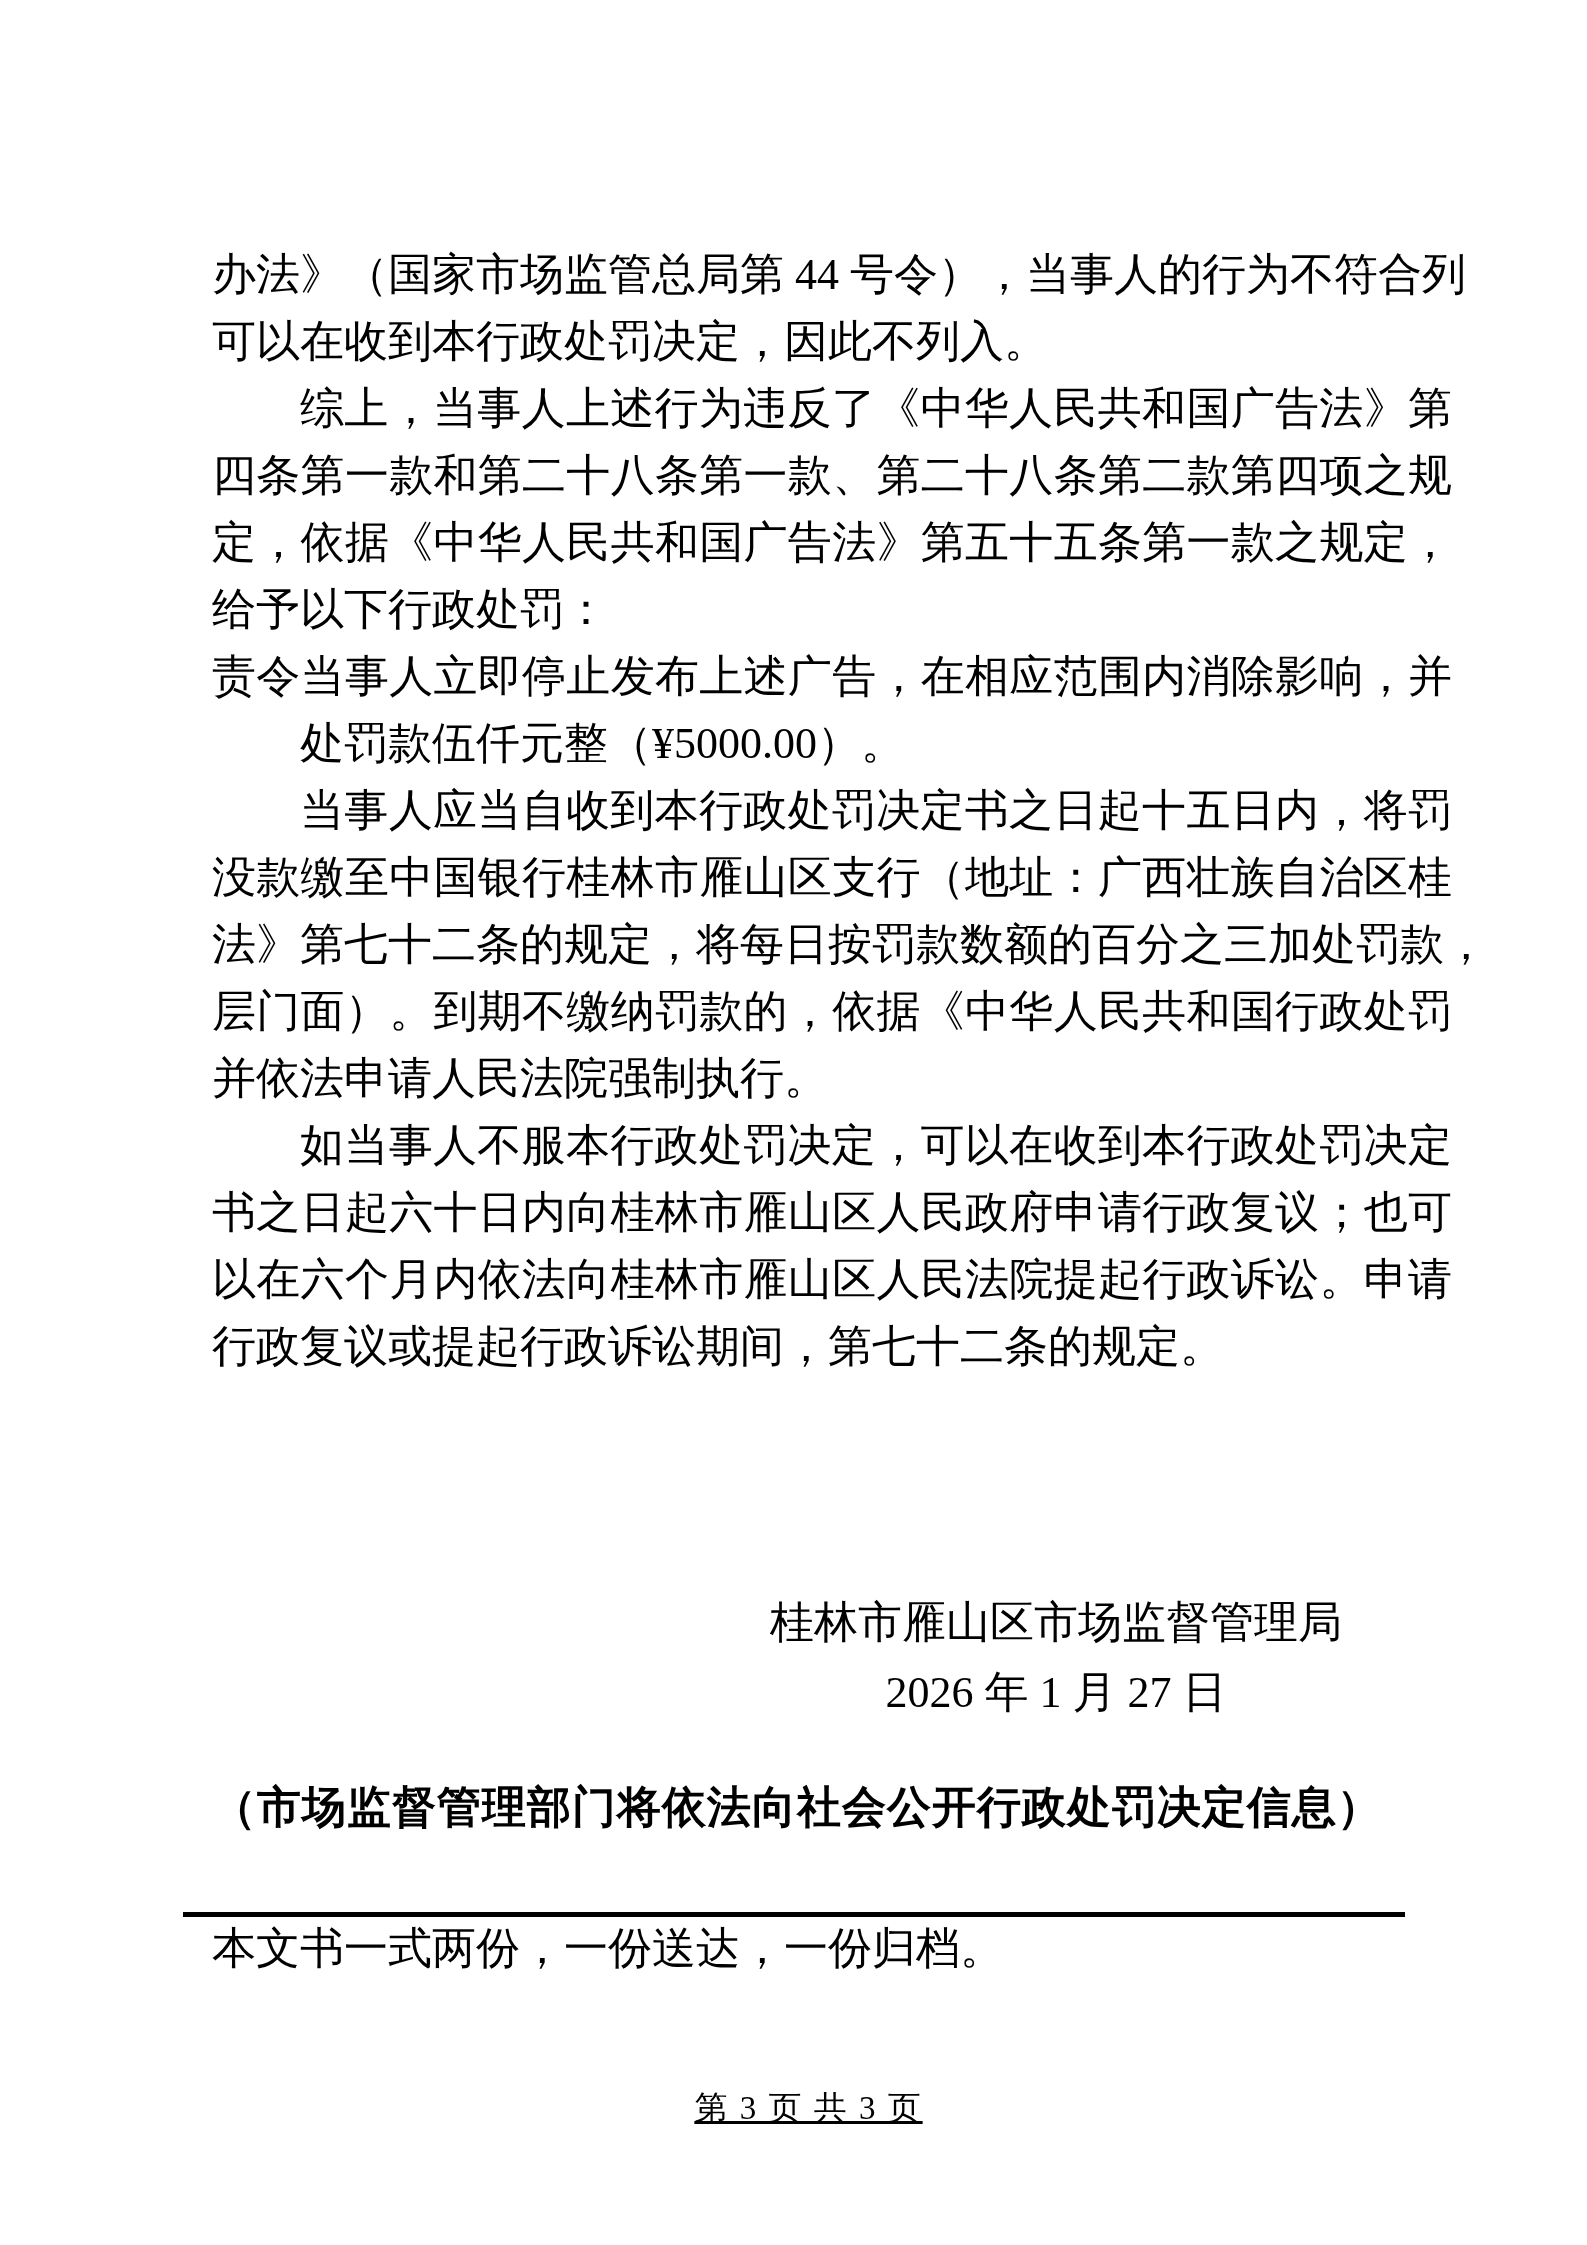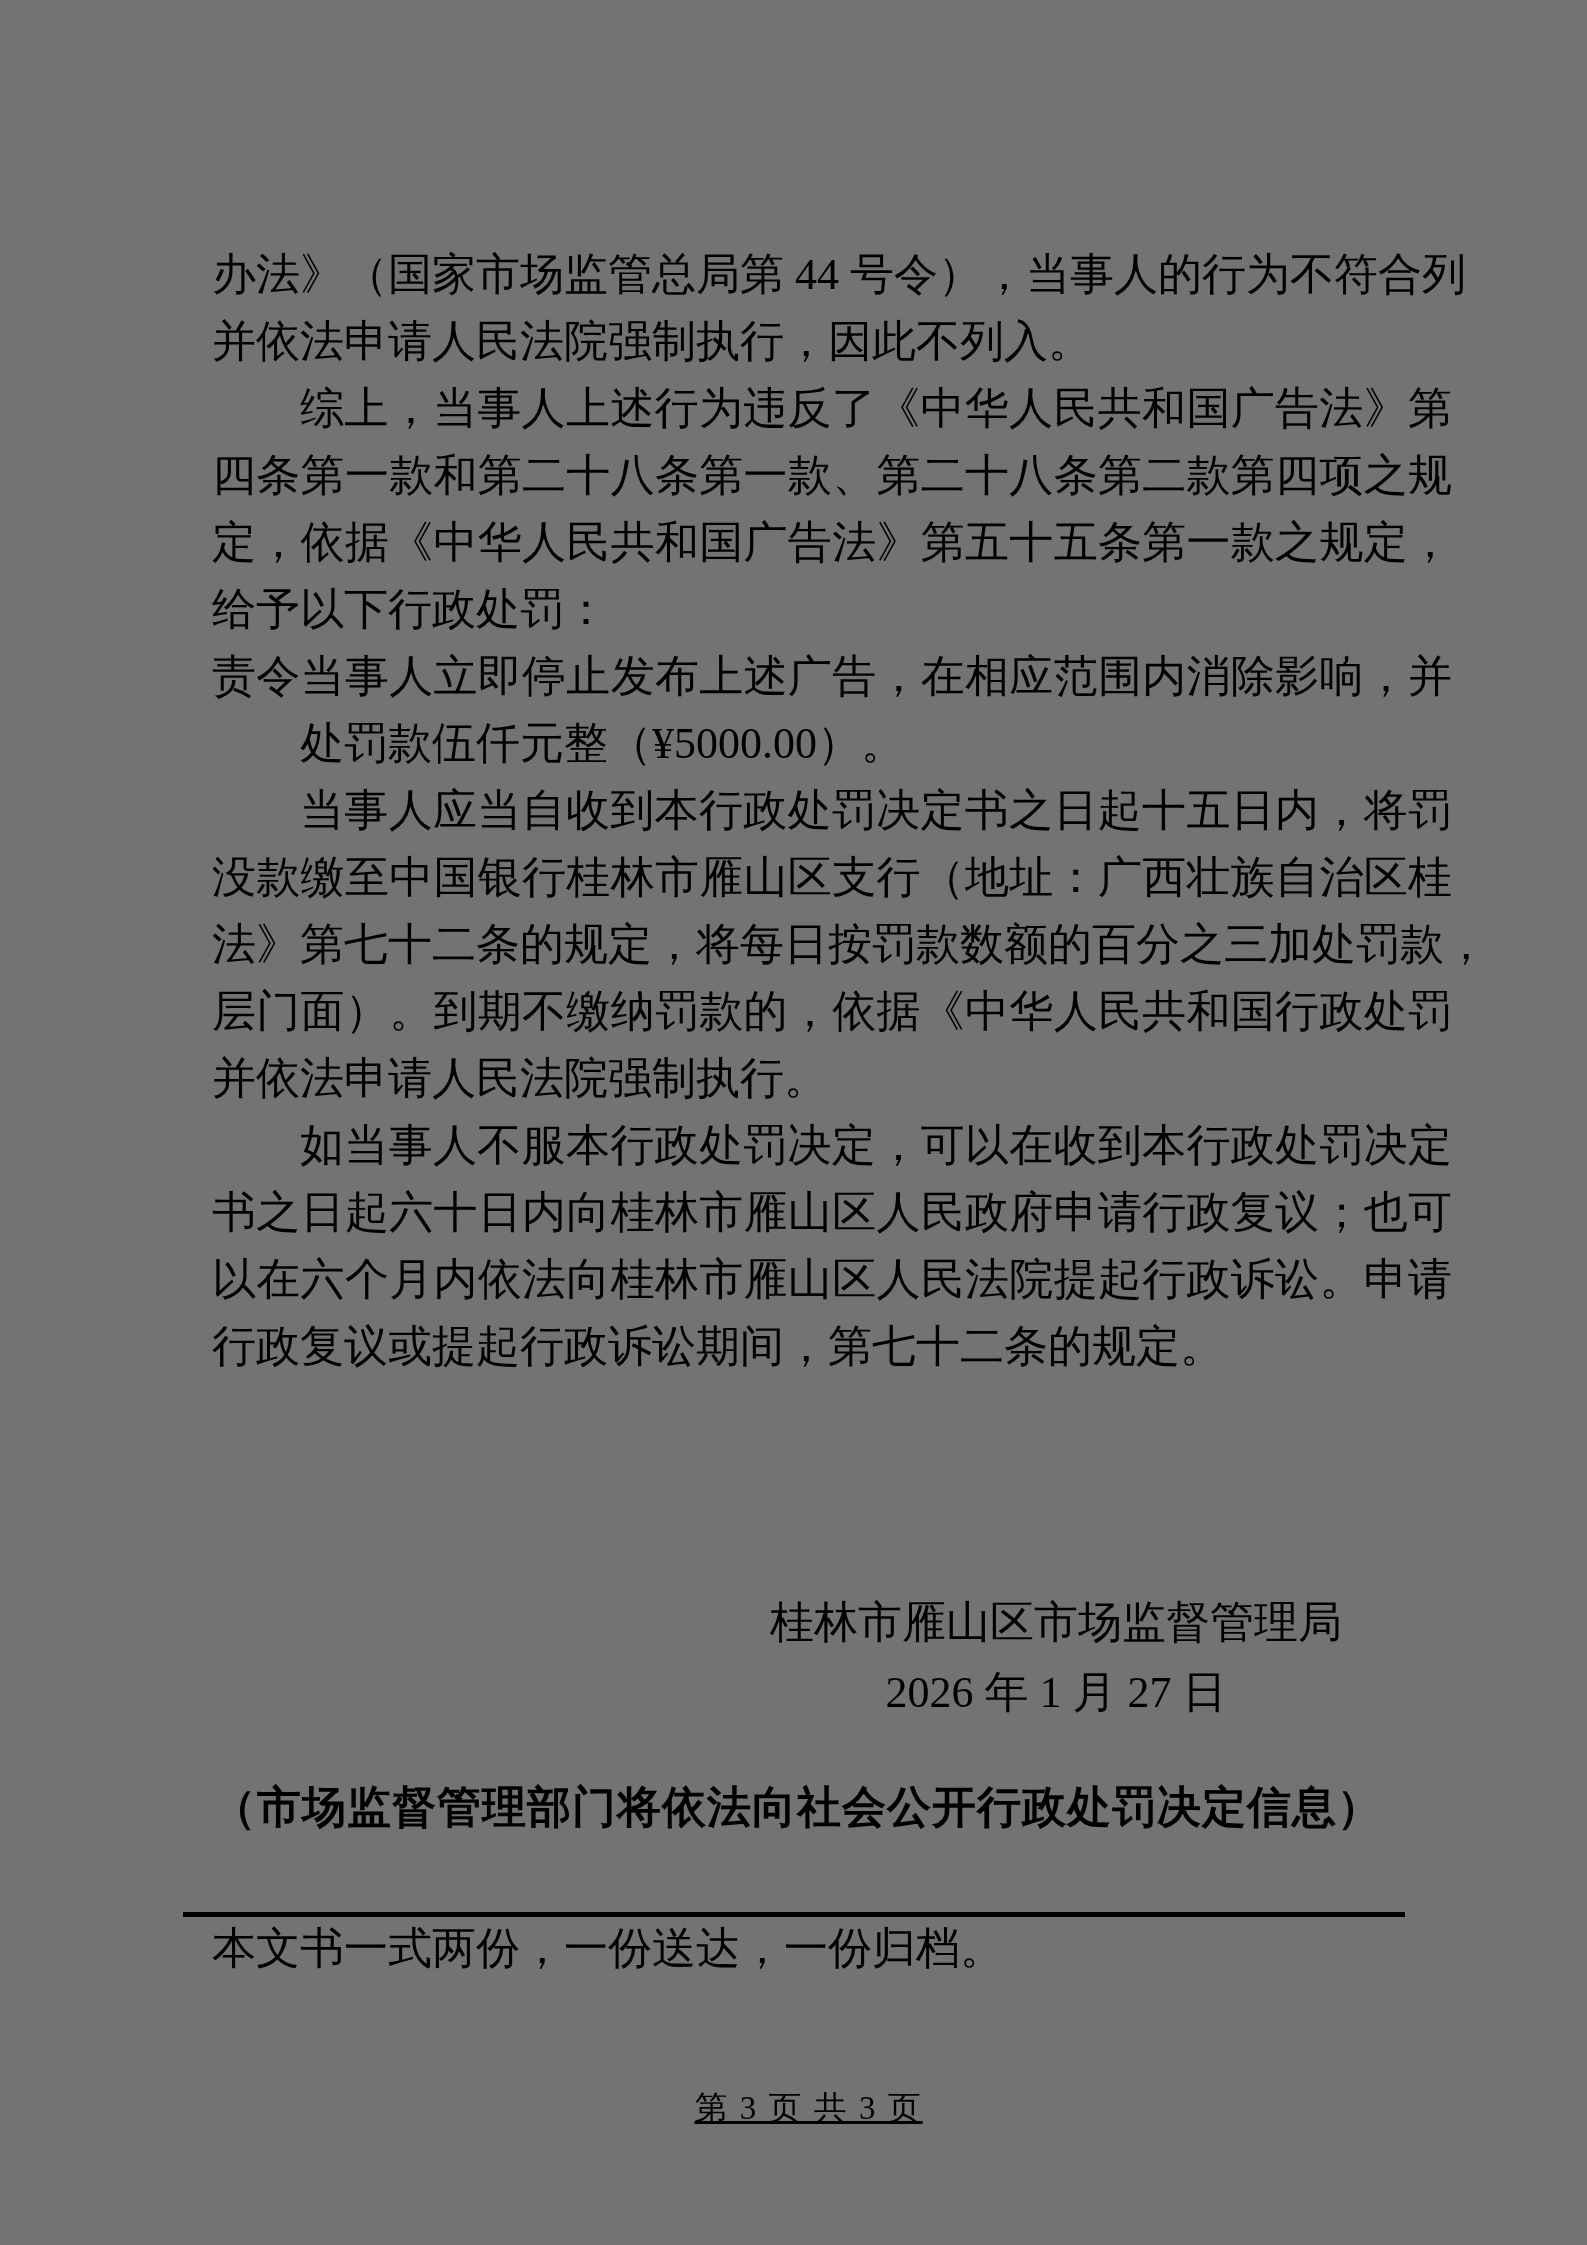--- a/index.html
+++ b/index.html
@@ -1,20 +1,20 @@
 <!DOCTYPE html>
 <html><head>
 <meta charset="utf-8">
 <style>
   html, body { margin: 0; padding: 0; background: #e8e8e8; }
   .page {
     position: relative;
     width: 1587px;
     height: 2245px;
-    background: #737373;
+    background: #ffffff;
     font-family: "Liberation Serif", "DejaVu Serif", serif;
     color: #000000;
     overflow: hidden;
   }
   .body-text {
     position: absolute;
     left: 212px;
     top: 241px;
     width: 1240px;
     font-size: 44px;
@@ -73,21 +73,21 @@
     text-decoration: underline;
   }
 </style>
 </head>
 <body>
 
 <div class="page">
 
   <div class="body-text">
       <div class="line full">办法》（国家市场监管总局第 44 号令），当事人的行为不符合列</div>
-      <div class="line">并依法申请人民法院强制执行，因此不列入。</div>
+      <div class="line">可以在收到本行政处罚决定，因此不列入。</div>
       <div class="line indent full">综上，当事人上述行为违反了《中华人民共和国广告法》第</div>
       <div class="line full">四条第一款和第二十八条第一款、第二十八条第二款第四项之规</div>
       <div class="line full">定，依据《中华人民共和国广告法》第五十五条第一款之规定，</div>
       <div class="line">给予以下行政处罚：</div>
       <div class="line full">责令当事人立即停止发布上述广告，在相应范围内消除影响，并</div>
       <div class="line indent">处罚款伍仟元整（¥5000.00）。</div>
       <div class="line indent full">当事人应当自收到本行政处罚决定书之日起十五日内，将罚</div>
       <div class="line full">没款缴至中国银行桂林市雁山区支行（地址：广西壮族自治区桂</div>
       <div class="line full">法》第七十二条的规定，将每日按罚款数额的百分之三加处罚款，</div>
       <div class="line full">层门面）。到期不缴纳罚款的，依据《中华人民共和国行政处罚</div>

